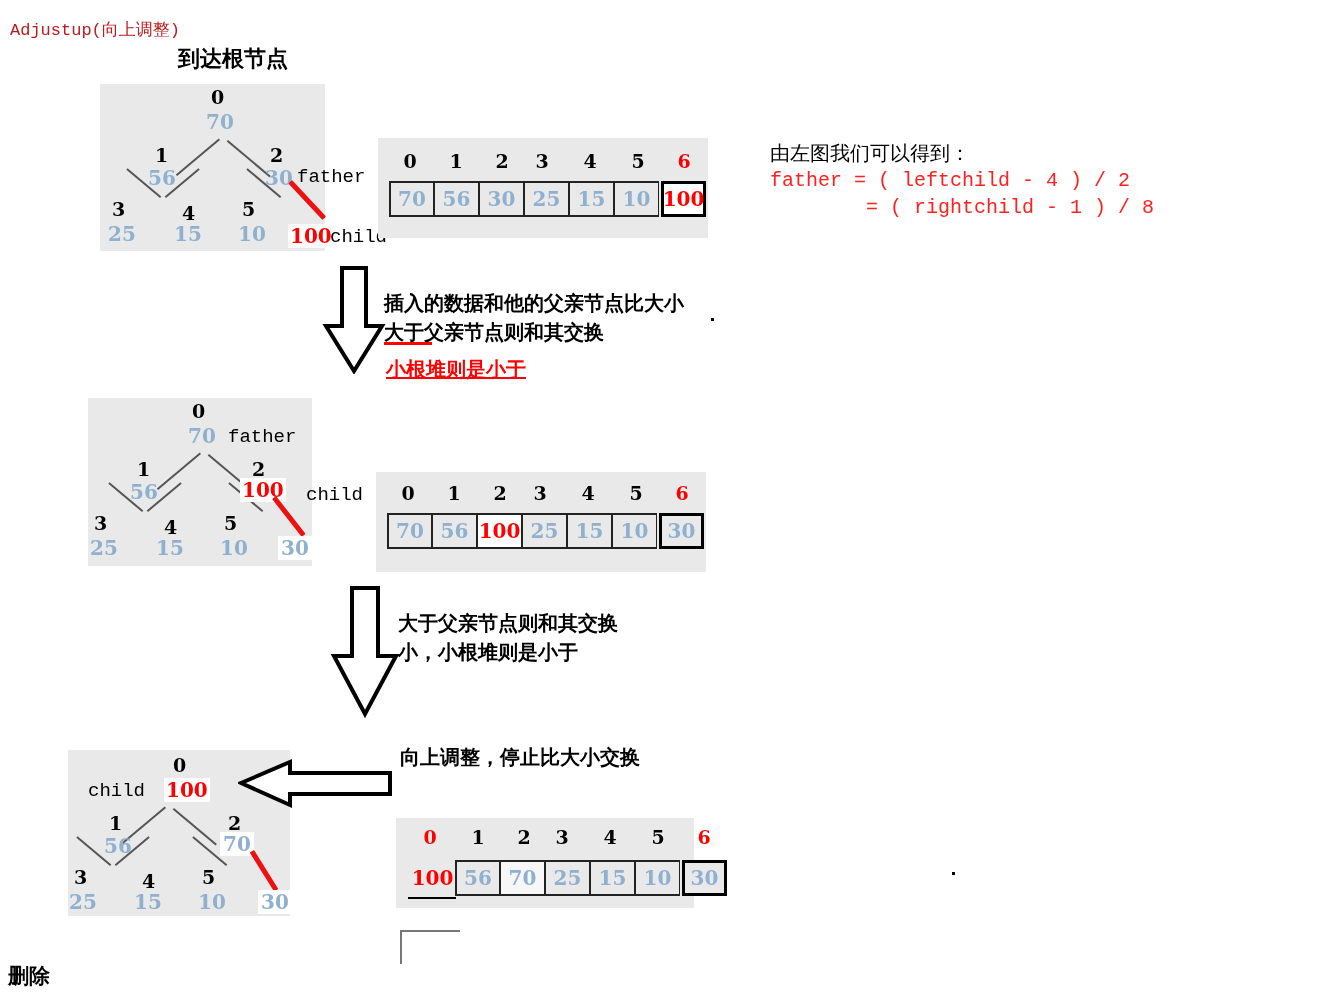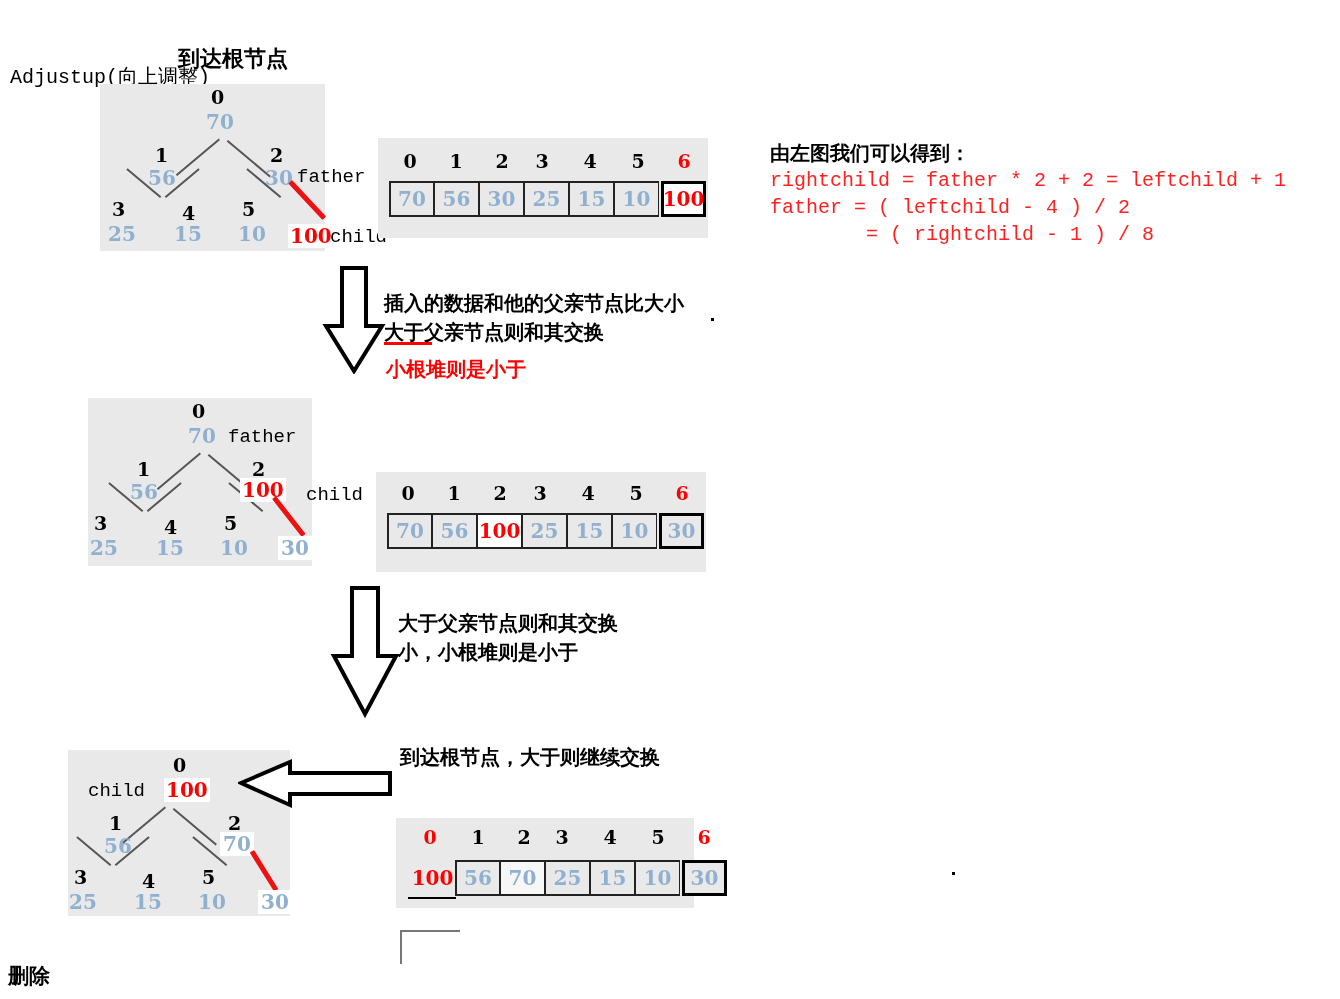--- a/index.html
+++ b/index.html
@@ -7,24 +7,23 @@
     width:1340px;height:999px;
     background:#ffffff;
     font-family:"Liberation Serif", serif;
     position:relative;
     overflow:hidden;
   }
   .abs{position:absolute;}
 
   
   .title-main{
-    left:10px;top:18px;font-size:20px;letter-spacing:0px;
-    color:#000000;font-family:"Liberation Mono","DejaVu Sans Mono",monospace;
-    white-space:nowrap;
-    margin-top:45px;
+    left:10px;top:18px;font-size:17px;letter-spacing:0px;
+    color:#b91c1c;font-family:"Liberation Mono","DejaVu Sans Mono",monospace;
+    white-space:nowrap;
   }
   .title-sub{
     left:178px;top:44px;font-size:22px;font-weight:700;color:#000;
     font-family:"DejaVu Serif","Liberation Serif",serif;white-space:nowrap;
   }
   .footer-text{
     left:8px;top:962px;font-size:21px;font-weight:700;color:#000;
     font-family:"DejaVu Serif","Liberation Serif",serif;white-space:nowrap;
   }
 
@@ -76,32 +75,32 @@
   }
   .cell.hl.grayval{color:#8fb0cf;background:#e9e9e9;}
   .cell.noborder{border:none;background:transparent;color:#ff0000;}
 
   
   .note{
     position:absolute;font-size:20px;font-weight:700;color:#000;
     font-family:"DejaVu Serif","Liberation Serif",serif;
     line-height:30px;white-space:nowrap;
   }
-  .note.red{color:#ff0000;}
+  .note.red{color:#ff0000;text-decoration:underline;}
   .underline-red{
     position:absolute;background:#ff0000;height:3px;
   }
 
   
   .formula-block{position:absolute;left:770px;top:140px;}
   .f-line{
     font-size:20px;color:#ff2020;line-height:27px;white-space:nowrap;
     font-family:"Liberation Mono","DejaVu Sans Mono",monospace;
   }
-  .f-line.head{color:#000;font-weight:700;font-family:"DejaVu Serif","Liberation Serif",serif;font-size:20px;}
+  .f-line.head{color:#000;font-weight:400;font-family:"DejaVu Serif","Liberation Serif",serif;font-size:20px;}
 
   
   .dot{position:absolute;background:#000;width:3px;height:3px;}
   .corner{position:absolute;border-top:2px solid #777;border-left:2px solid #777;}
 </style>
 </head>
 <body>
 
 <div class="abs title-main">Adjustup(向上调整)</div>
 <div class="abs title-sub">到达根节点</div>
@@ -148,21 +147,20 @@
   <div class="cell">56</div>
   <div class="cell">30</div>
   <div class="cell">25</div>
   <div class="cell">15</div>
   <div class="cell">10</div>
   <div class="cell hl">100</div>
 </div>
 
 <div class="formula-block">
   <div class="f-line head">由左图我们可以得到：</div>
-  <div class="f-line">rightchild = father * 2 + 2 = leftchild + 1</div>
   <div class="f-line">father = ( leftchild - 4 ) / 2</div>
   <div class="f-line" style="white-space:pre;">        = ( rightchild - 1 ) / 8</div>
 </div>
 
 <svg class="abs" style="left:322px;top:266px;" width="64" height="108" viewBox="0 0 64 108">
   <polygon points="20,2 44,2 44,60 60,60 32,105 4,60 20,60" fill="#ffffff" stroke="#000000" stroke-width="4" stroke-linejoin="miter"></polygon>
 </svg>
 <div class="note" style="left:384px;top:288px;">插入的数据和他的父亲节点比大小</div>
 <div class="note" style="left:384px;top:317px;">大于父亲节点则和其交换</div>
 <div class="underline-red" style="left:384px;top:342px;width:48px;"></div>
@@ -238,21 +236,21 @@
   <div class="tval" style="left:66px;top:140px;">15</div>
   <div class="tval" style="left:130px;top:140px;">10</div>
   <div class="redline" style="left:186px;top:100px;width:46px;transform:rotate(58deg);"></div>
   <div class="tval boxed" style="left:190px;top:140px;">30</div>
 </div>
 <div class="abs lbl" style="left:88px;top:780px;">child</div>
 
 <svg class="abs" style="left:238px;top:758px;" width="156" height="52" viewBox="0 0 156 52">
   <polygon points="3,25 52,4 52,15 152,15 152,36 52,36 52,47" fill="#ffffff" stroke="#000000" stroke-width="4" stroke-linejoin="miter"></polygon>
 </svg>
-<div class="note" style="left:400px;top:742px;">到达根节点，大于则继续交换</div>
+<div class="note" style="left:400px;top:742px;">向上调整，停止比大小交换</div>
 
 <div class="arr-panel" style="left:396px;top:818px;width:298px;height:90px;"></div>
 <div class="abs arr-idx red" style="left:410px;top:826px;width:40px;">0</div>
 <div class="abs arr-idx" style="left:458px;top:826px;width:40px;">1</div>
 <div class="abs arr-idx" style="left:504px;top:826px;width:40px;">2</div>
 <div class="abs arr-idx" style="left:542px;top:826px;width:40px;">3</div>
 <div class="abs arr-idx" style="left:590px;top:826px;width:40px;">4</div>
 <div class="abs arr-idx" style="left:638px;top:826px;width:40px;">5</div>
 <div class="abs arr-idx red" style="left:684px;top:826px;width:40px;">6</div>
 <div class="cellrow" style="left:410px;top:860px;">

